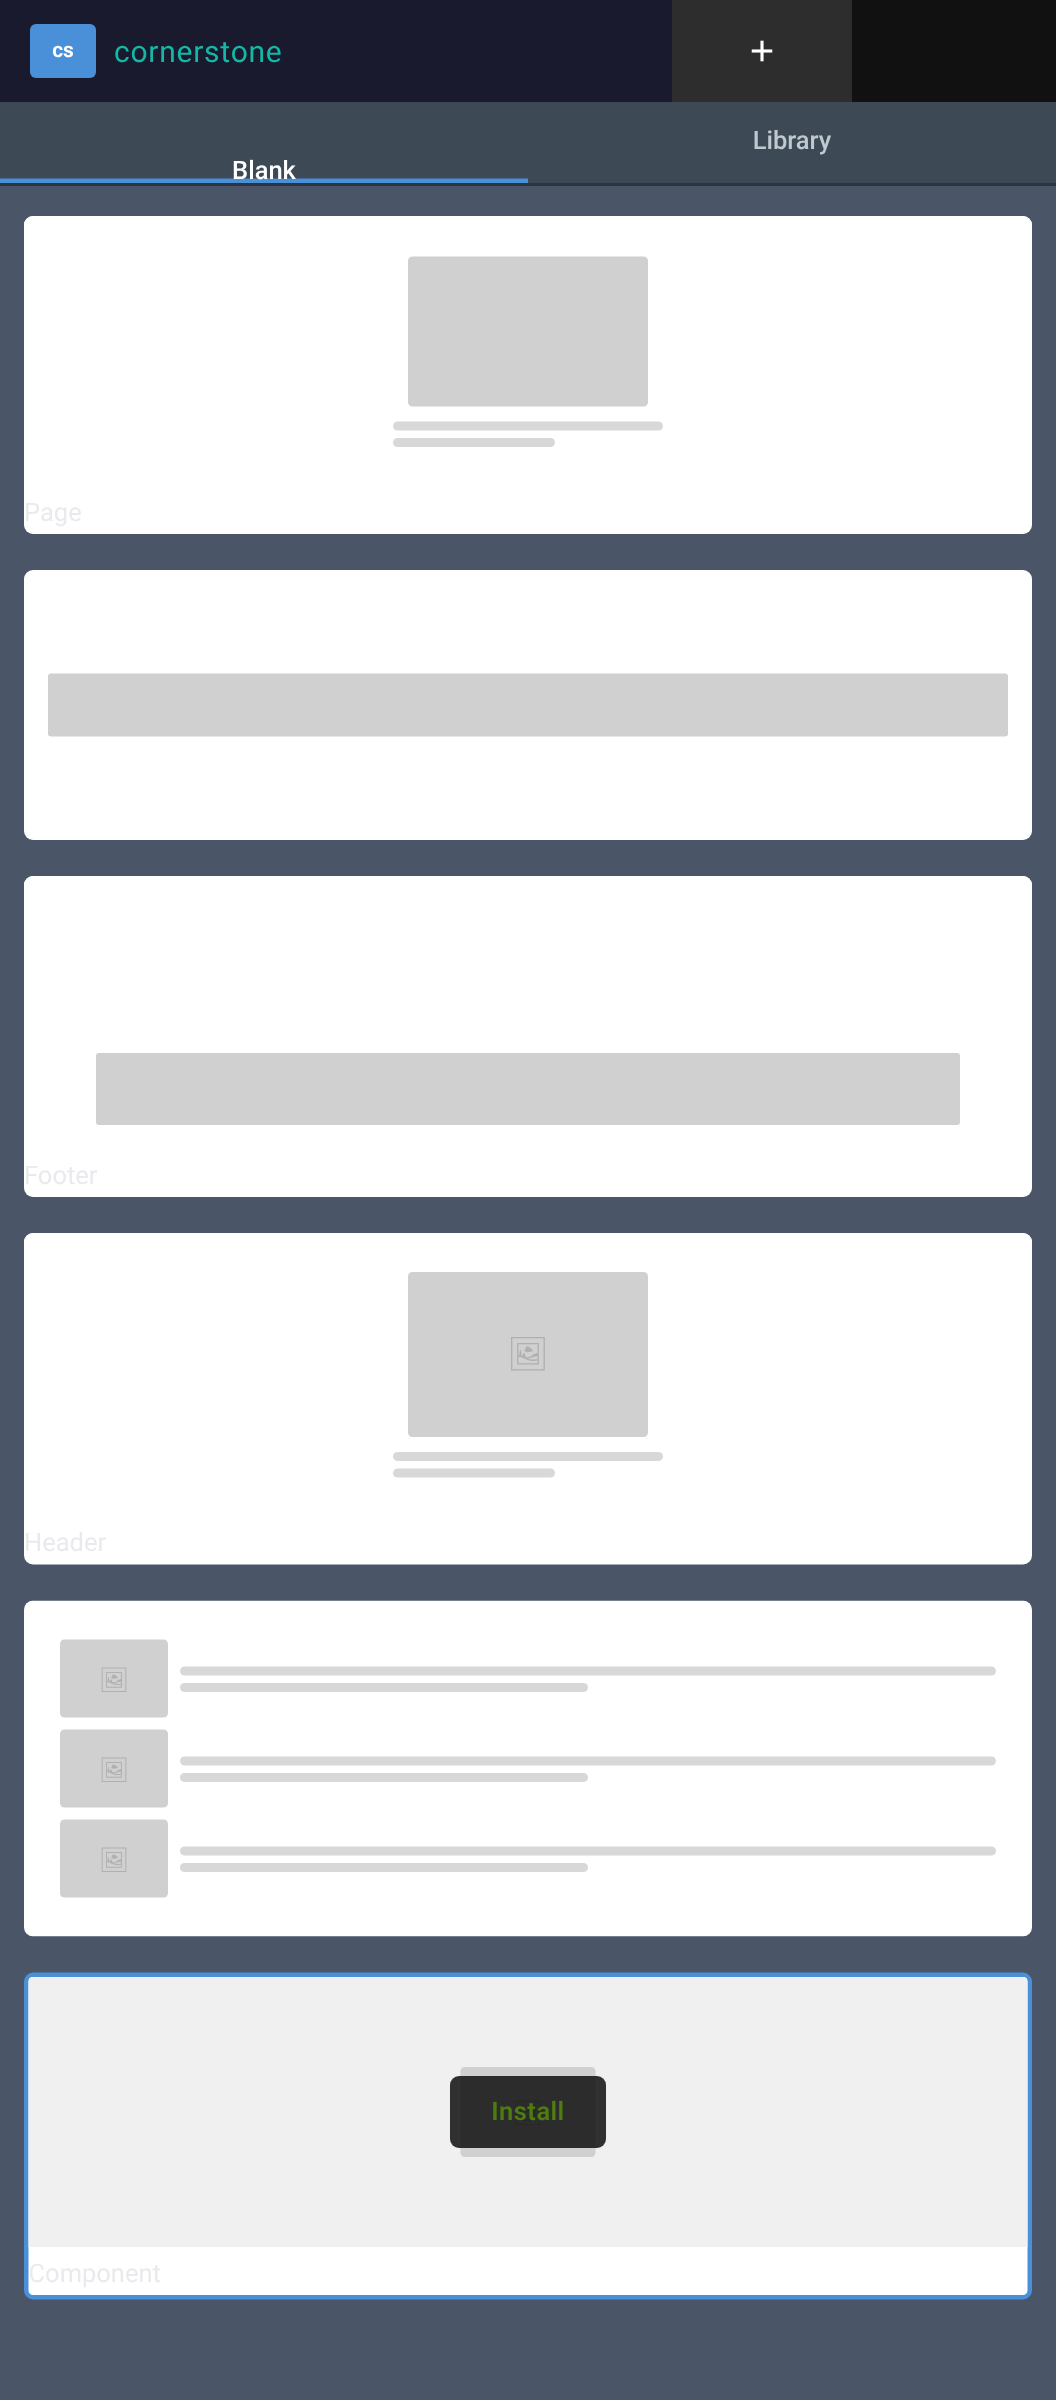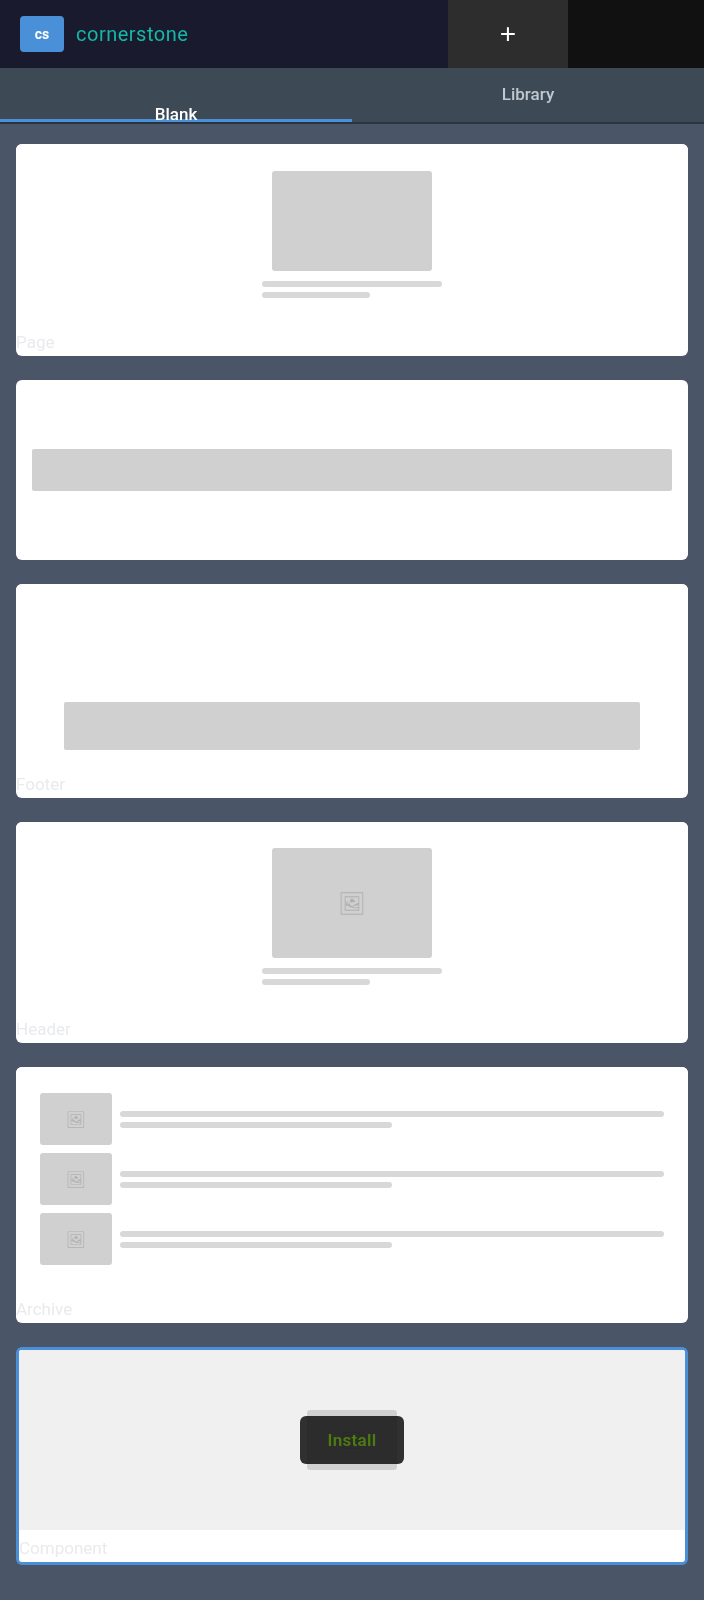--- a/index.html
+++ b/index.html
@@ -446,21 +446,20 @@
             <div class="archive-thumb">
               <span style="color:#b0b0b0;font-size:16px;">🖼</span>
             </div>
             <div class="archive-lines">
               <div class="archive-line"></div>
               <div class="archive-line short"></div>
             </div>
           </div>
         </div>
       </div>
-      <div class="card-label">Archive</div>
     </div>
 
     <div class="card selected">
       <div class="card-preview" style="padding:0;position:relative;min-height:180px;">
         <div class="preview-component">
           <div class="component-bg">
             <div class="component-thumb">
               <span style="color:#b0b0b0;font-size:16px;">🖼</span>
             </div>
           </div>

